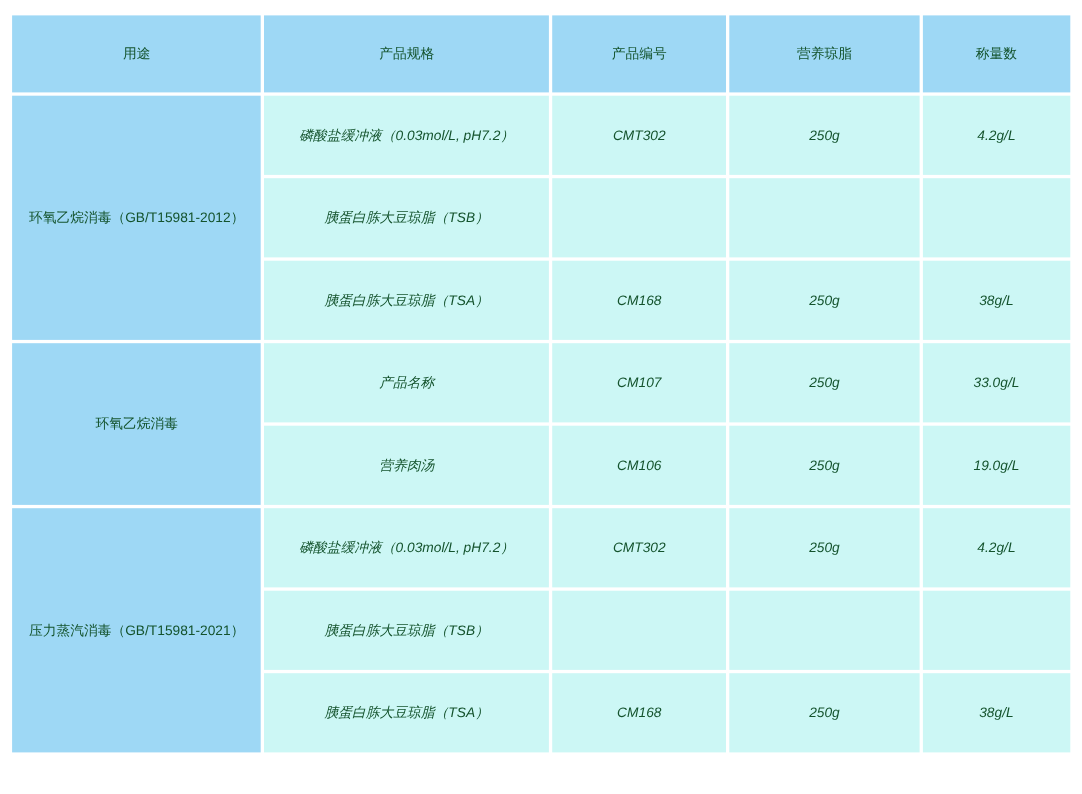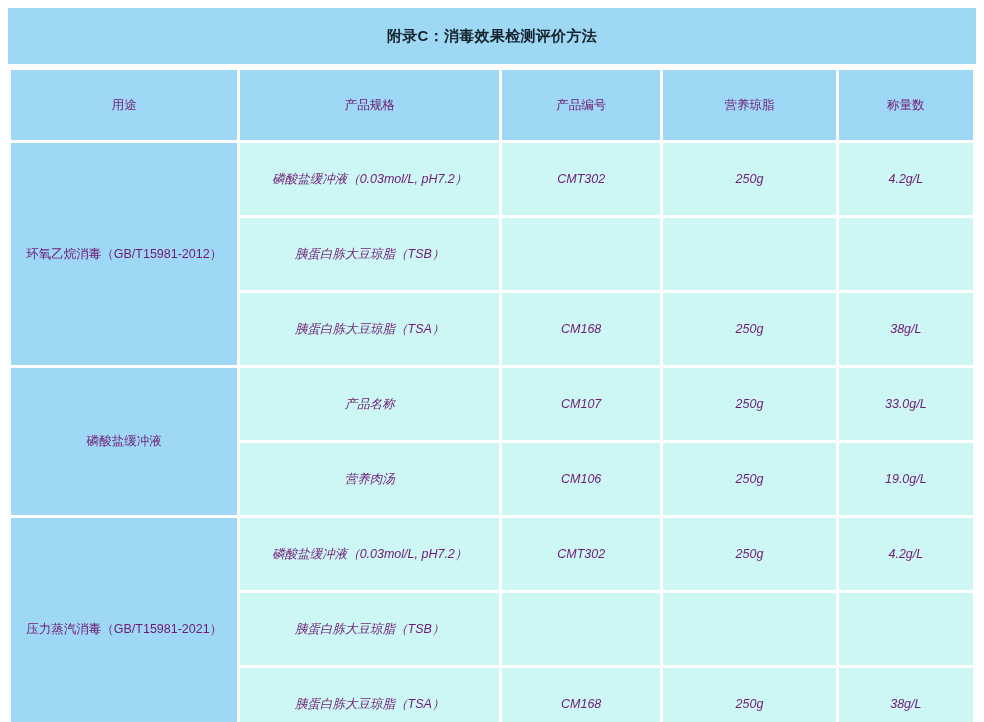--- a/index.html
+++ b/index.html
@@ -38,21 +38,21 @@
     width: 968px;
     margin-top: 3px;
     table-layout: fixed;
   }
   table.grid td, table.grid th {
     padding: 6px 8px;
     font-size: 12.5px;
     font-weight: normal;
     text-align: center;
     vertical-align: middle;
-    color: #701a75;
+    color: #14532d;
     line-height: 1.5;
     border: 0;
   }
   th.head {
     background: #9ed8f5;
     height: 58px;
     font-weight: normal;
     font-size: 13px;
   }
   td.cat {
@@ -68,21 +68,20 @@
   .col-name  { width: 258px; }
   .col-code  { width: 158px; }
   .col-spec  { width: 172px; }
   .col-mass  { width: 134px; }
 </style>
 </head>
 <body>
 
 <div class="page">
 
-  <div class="title-bar">附录C：消毒效果检测评价方法</div>
 
   <table class="grid">
     <colgroup>
       <col class="col-use">
       <col class="col-name">
       <col class="col-code">
       <col class="col-spec">
       <col class="col-mass">
     </colgroup>
     <thead>
@@ -110,21 +109,21 @@
         <td class="cell"></td>
       </tr>
       <tr>
         <td class="cell">胰蛋白胨大豆琼脂（TSA）</td>
         <td class="cell">CM168</td>
         <td class="cell">250g</td>
         <td class="cell">38g/L</td>
       </tr>
 
       <tr>
-        <td class="cat" rowspan="2">磷酸盐缓冲液</td>
+        <td class="cat" rowspan="2">环氧乙烷消毒</td>
         <td class="cell">产品名称</td>
         <td class="cell">CM107</td>
         <td class="cell">250g</td>
         <td class="cell">33.0g/L</td>
       </tr>
       <tr>
         <td class="cell">营养肉汤</td>
         <td class="cell">CM106</td>
         <td class="cell">250g</td>
         <td class="cell">19.0g/L</td>

